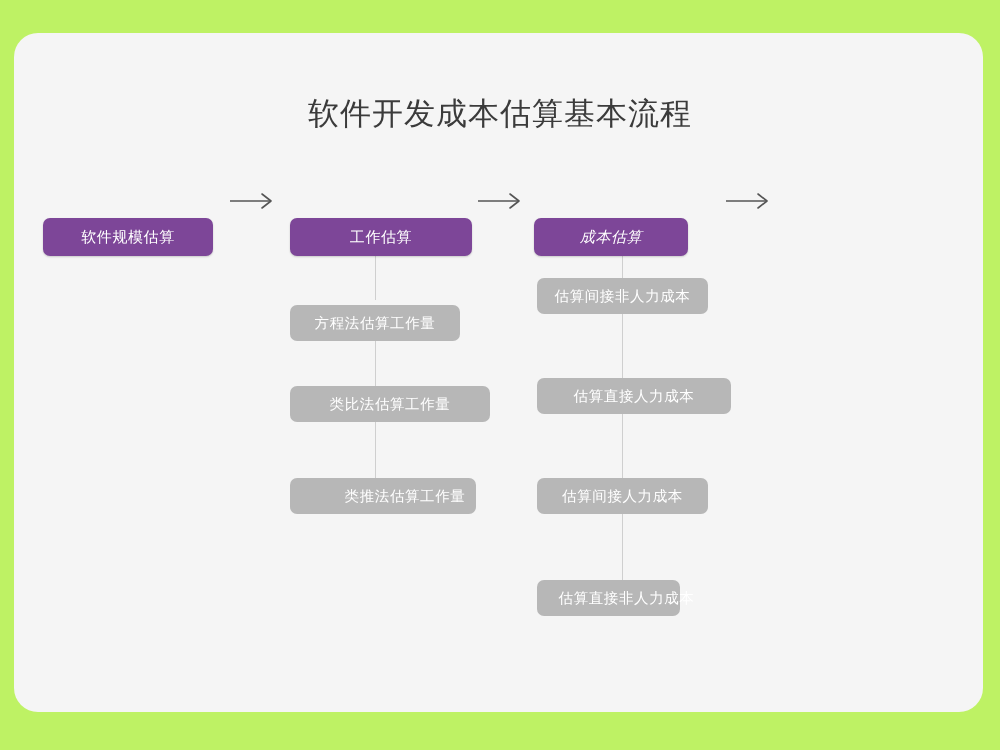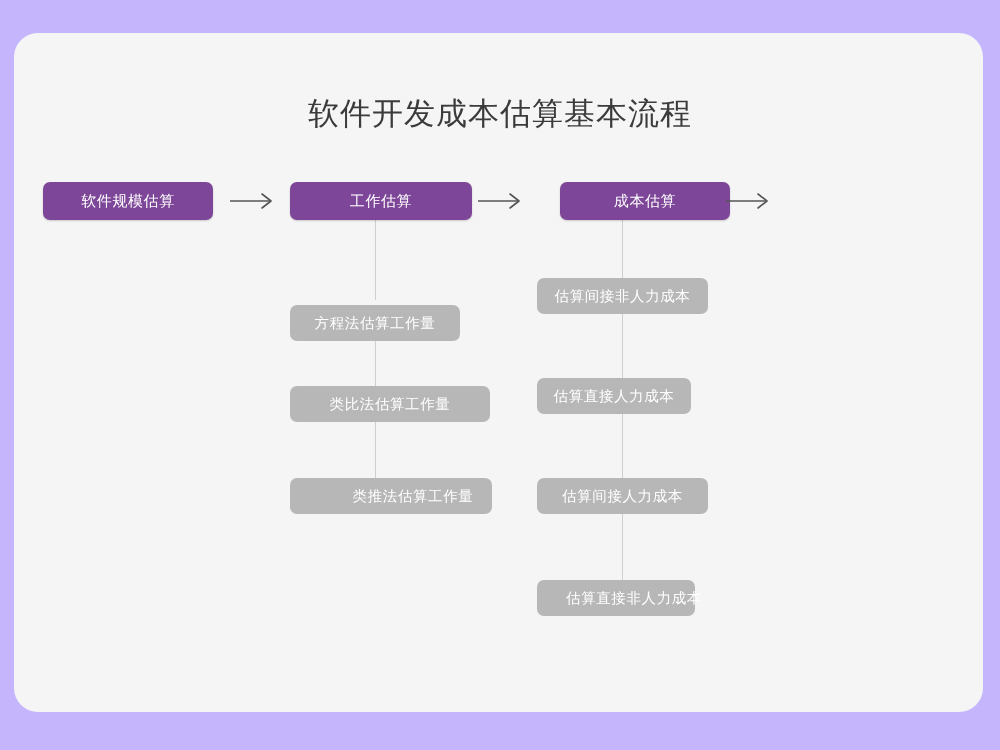--- a/index.html
+++ b/index.html
@@ -10,21 +10,21 @@
   body {
     width: 1000px;
     height: 750px;
     font-family: "Liberation Sans", "DejaVu Sans", sans-serif;
     overflow: hidden;
   }
   #canvas {
     position: relative;
     width: 1000px;
     height: 750px;
-    background: #c4b5fd;
+    background: #bef264;
   }
   
   #card {
     position: absolute;
     left: 14px;
     top: 33px;
     width: 969px;
     height: 679px;
     background: #f5f5f5;
     border-radius: 24px;
@@ -57,20 +57,21 @@
     justify-content: center;
     color: #ffffff;
     font-size: 15px;
     letter-spacing: 0.6px;
     white-space: nowrap;
     height: 38px;
   }
   .node.primary {
     background: #7d4698;
     box-shadow: 0 1px 2px rgba(0,0,0,0.18);
+    margin-top: 36px;
   }
   .node.secondary {
     background: #b7b7b7;
     height: 36px;
     font-size: 14.5px;
   }
   
   .arrow {
     position: absolute;
     height: 20px;
@@ -97,21 +98,21 @@
   <div class="vline" style="left:622px; top:512px; height:88px;"></div>
 
   <div class="node primary" style="left:43px; top:182px; width:170px;">
     <span>软件规模估算</span>
   </div>
 
   <div class="node primary" style="left:290px; top:182px; width:182px;">
     <span>工作估算</span>
   </div>
 
-  <div class="node primary" style="left:560px; top:182px; width:170px;">
+  <div class="node primary" style="left:534px; top:182px; width:154px;font-style:italic;">
     <span>成本估算</span>
   </div>
 
 
   <div class="arrow" style="left:228px; top:191px;">
     <svg width="50" height="20" viewBox="0 0 50 20">
       <path d="M2 10 L42 10" stroke="#555555" stroke-width="1.6" fill="none"></path>
       <path d="M34 3 L43 10 L34 17" stroke="#555555" stroke-width="1.6" fill="none" stroke-linecap="round" stroke-linejoin="round"></path>
     </svg>
   </div>
@@ -131,33 +132,33 @@
   </div>
 
   <div class="node secondary" style="left:290px; top:278px; width:170px;margin-top:27px;">
     <span>方程法估算工作量</span>
   </div>
 
   <div class="node secondary" style="left:290px; top:386px; width:200px;">
     <span>类比法估算工作量</span>
   </div>
 
-  <div class="node secondary" style="left:290px; top:478px; width:202px;padding-left:44px;">
+  <div class="node secondary" style="left:290px; top:478px; width:186px;padding-left:44px;">
     <span>类推法估算工作量</span>
   </div>
 
   <div class="node secondary" style="left:537px; top:278px; width:171px;">
     <span>估算间接非人力成本</span>
   </div>
 
-  <div class="node secondary" style="left:537px; top:378px; width:154px;">
+  <div class="node secondary" style="left:537px; top:378px; width:194px;">
     <span>估算直接人力成本</span>
   </div>
 
   <div class="node secondary" style="left:537px; top:478px; width:171px;">
     <span>估算间接人力成本</span>
   </div>
 
-  <div class="node secondary" style="left:537px; top:580px; width:158px;padding-left:36px;">
+  <div class="node secondary" style="left:537px; top:580px; width:143px;padding-left:36px;">
     <span>估算直接非人力成本</span>
   </div>
 
 </div>
 
 </body></html>

